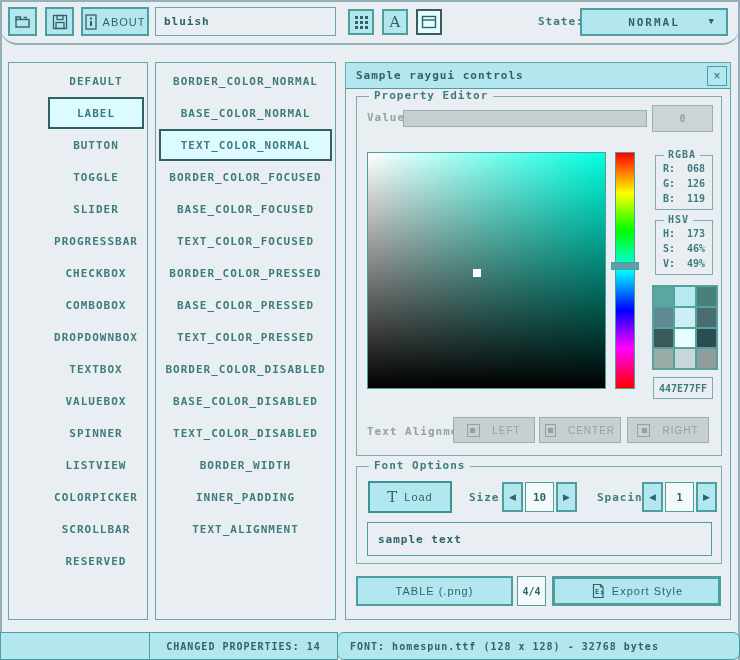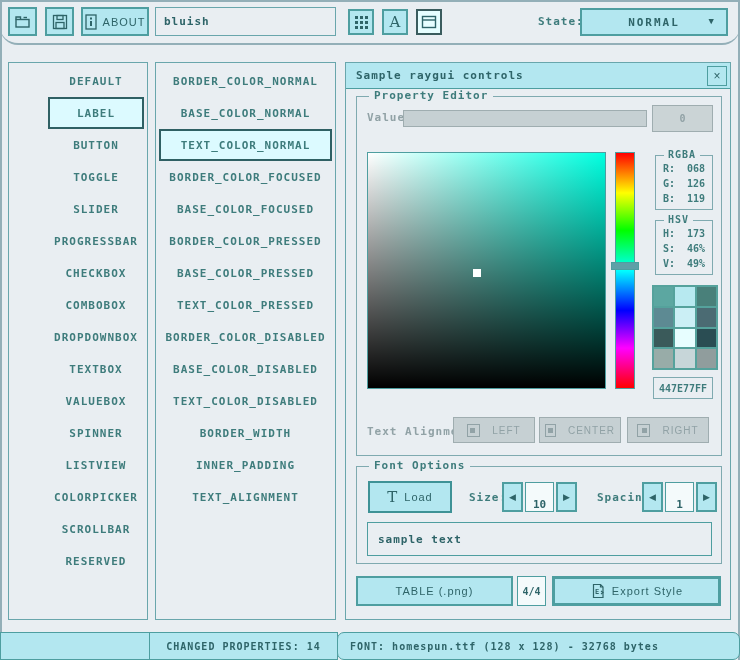--- a/index.html
+++ b/index.html
@@ -90,21 +90,21 @@
   .al-ic i{width:5px;height:5px;background:currentColor;}
   .al-l{justify-content:flex-start;} .al-c{justify-content:center;} .al-r{justify-content:flex-end;}
 
   .load-btn{left:11px;top:14px;width:84px;height:32px;font-size:11px;letter-spacing:1px;border-width:2px;border-color:var(--c-strong-border);}
   .t-glyph{font-family:"DejaVu Serif",serif;font-size:15px;font-weight:400;}
   .fo-label{position:absolute;font-size:11px;letter-spacing:1px;color:var(--c-text);top:24px;}
   .lbl-size{left:112px;} .lbl-spacing{left:240px;}
   .spin-btn{top:15px;width:21px;height:30px;font-size:9px;border-width:2px;}
   .sb-1{left:145px;} .sb-2{left:199px;} .sb-3{left:285px;} .sb-4{left:339px;}
   .spin-val{position:absolute;top:15px;height:30px;background:var(--c-field-fill);border:1px solid var(--c-accent-border);
-        display:flex;align-items:flex-end;justify-content:center;font-size:11px;color:var(--c-text-dark);}
+        display:flex;align-items:center;justify-content:center;font-size:11px;color:var(--c-text-dark);}
   .sv-size{left:168px;width:29px;} .sv-spacing{left:308px;width:29px;}
   .sampletext{position:absolute;left:10px;top:55px;width:345px;height:34px;border:1px solid var(--c-accent-border);
         display:flex;align-items:center;padding:0 10px;font-size:11px;letter-spacing:1px;color:var(--c-text-dark);}
 
   .table-btn{left:10px;top:513px;width:157px;height:30px;font-size:11px;letter-spacing:1px;}
   .pager{position:absolute;left:171px;top:513px;width:29px;height:30px;border:1px solid var(--c-accent-border);
         background:var(--c-field-fill);display:flex;align-items:center;justify-content:center;font-size:10px;color:var(--c-text-dark);}
   .export-btn{left:206px;top:513px;width:169px;height:30px;font-size:11px;letter-spacing:1px;border-width:3px;}
 
   
@@ -203,20 +203,21 @@
     <div class="item">SCROLLBAR</div>
     <div class="item">RESERVED</div>
   </div>
 
   <div class="list list-props">
     <div class="item">BORDER_COLOR_NORMAL</div>
     <div class="item">BASE_COLOR_NORMAL</div>
     <div class="item selected">TEXT_COLOR_NORMAL</div>
     <div class="item">BORDER_COLOR_FOCUSED</div>
     <div class="item">BASE_COLOR_FOCUSED</div>
+    <div class="item">TEXT_COLOR_FOCUSED</div>
     <div class="item">BORDER_COLOR_PRESSED</div>
     <div class="item">BASE_COLOR_PRESSED</div>
     <div class="item">TEXT_COLOR_PRESSED</div>
     <div class="item">BORDER_COLOR_DISABLED</div>
     <div class="item">BASE_COLOR_DISABLED</div>
     <div class="item">TEXT_COLOR_DISABLED</div>
     <div class="item">BORDER_WIDTH</div>
     <div class="item">INNER_PADDING</div>
     <div class="item">TEXT_ALIGNMENT</div>
   </div>

